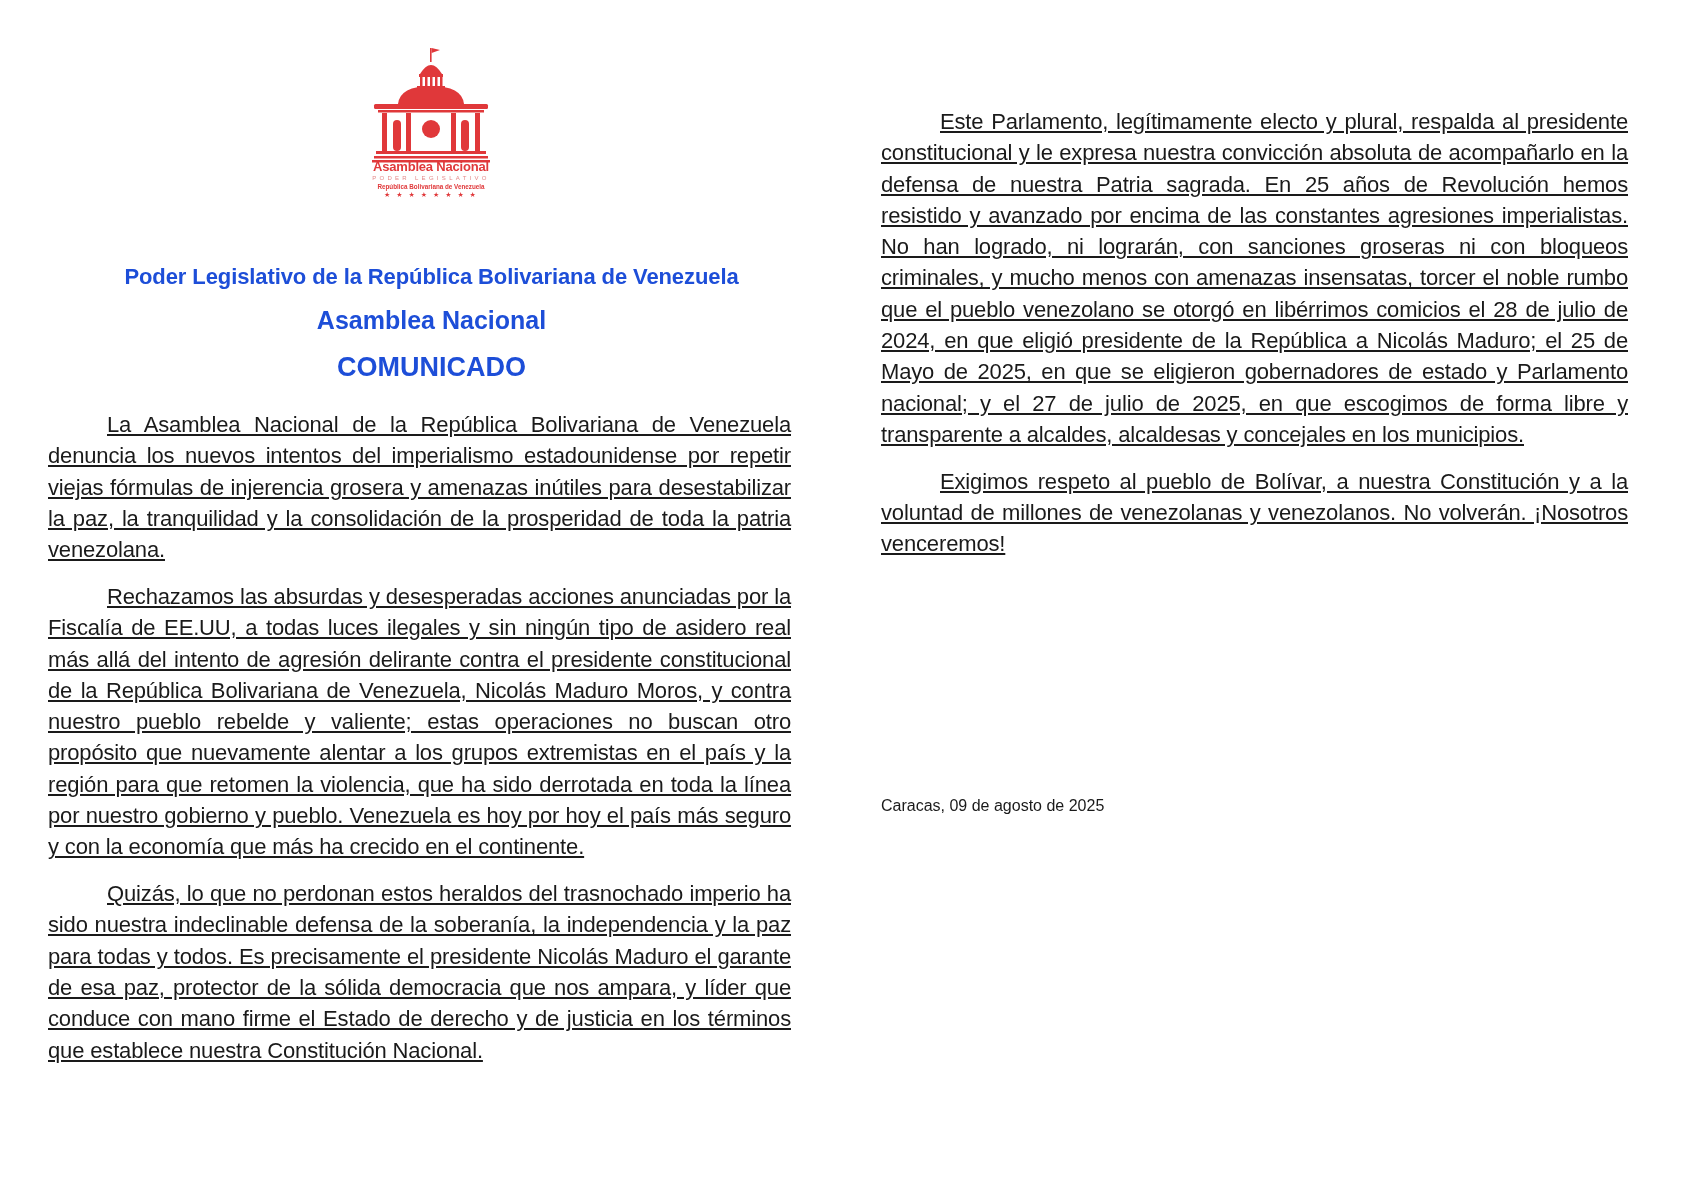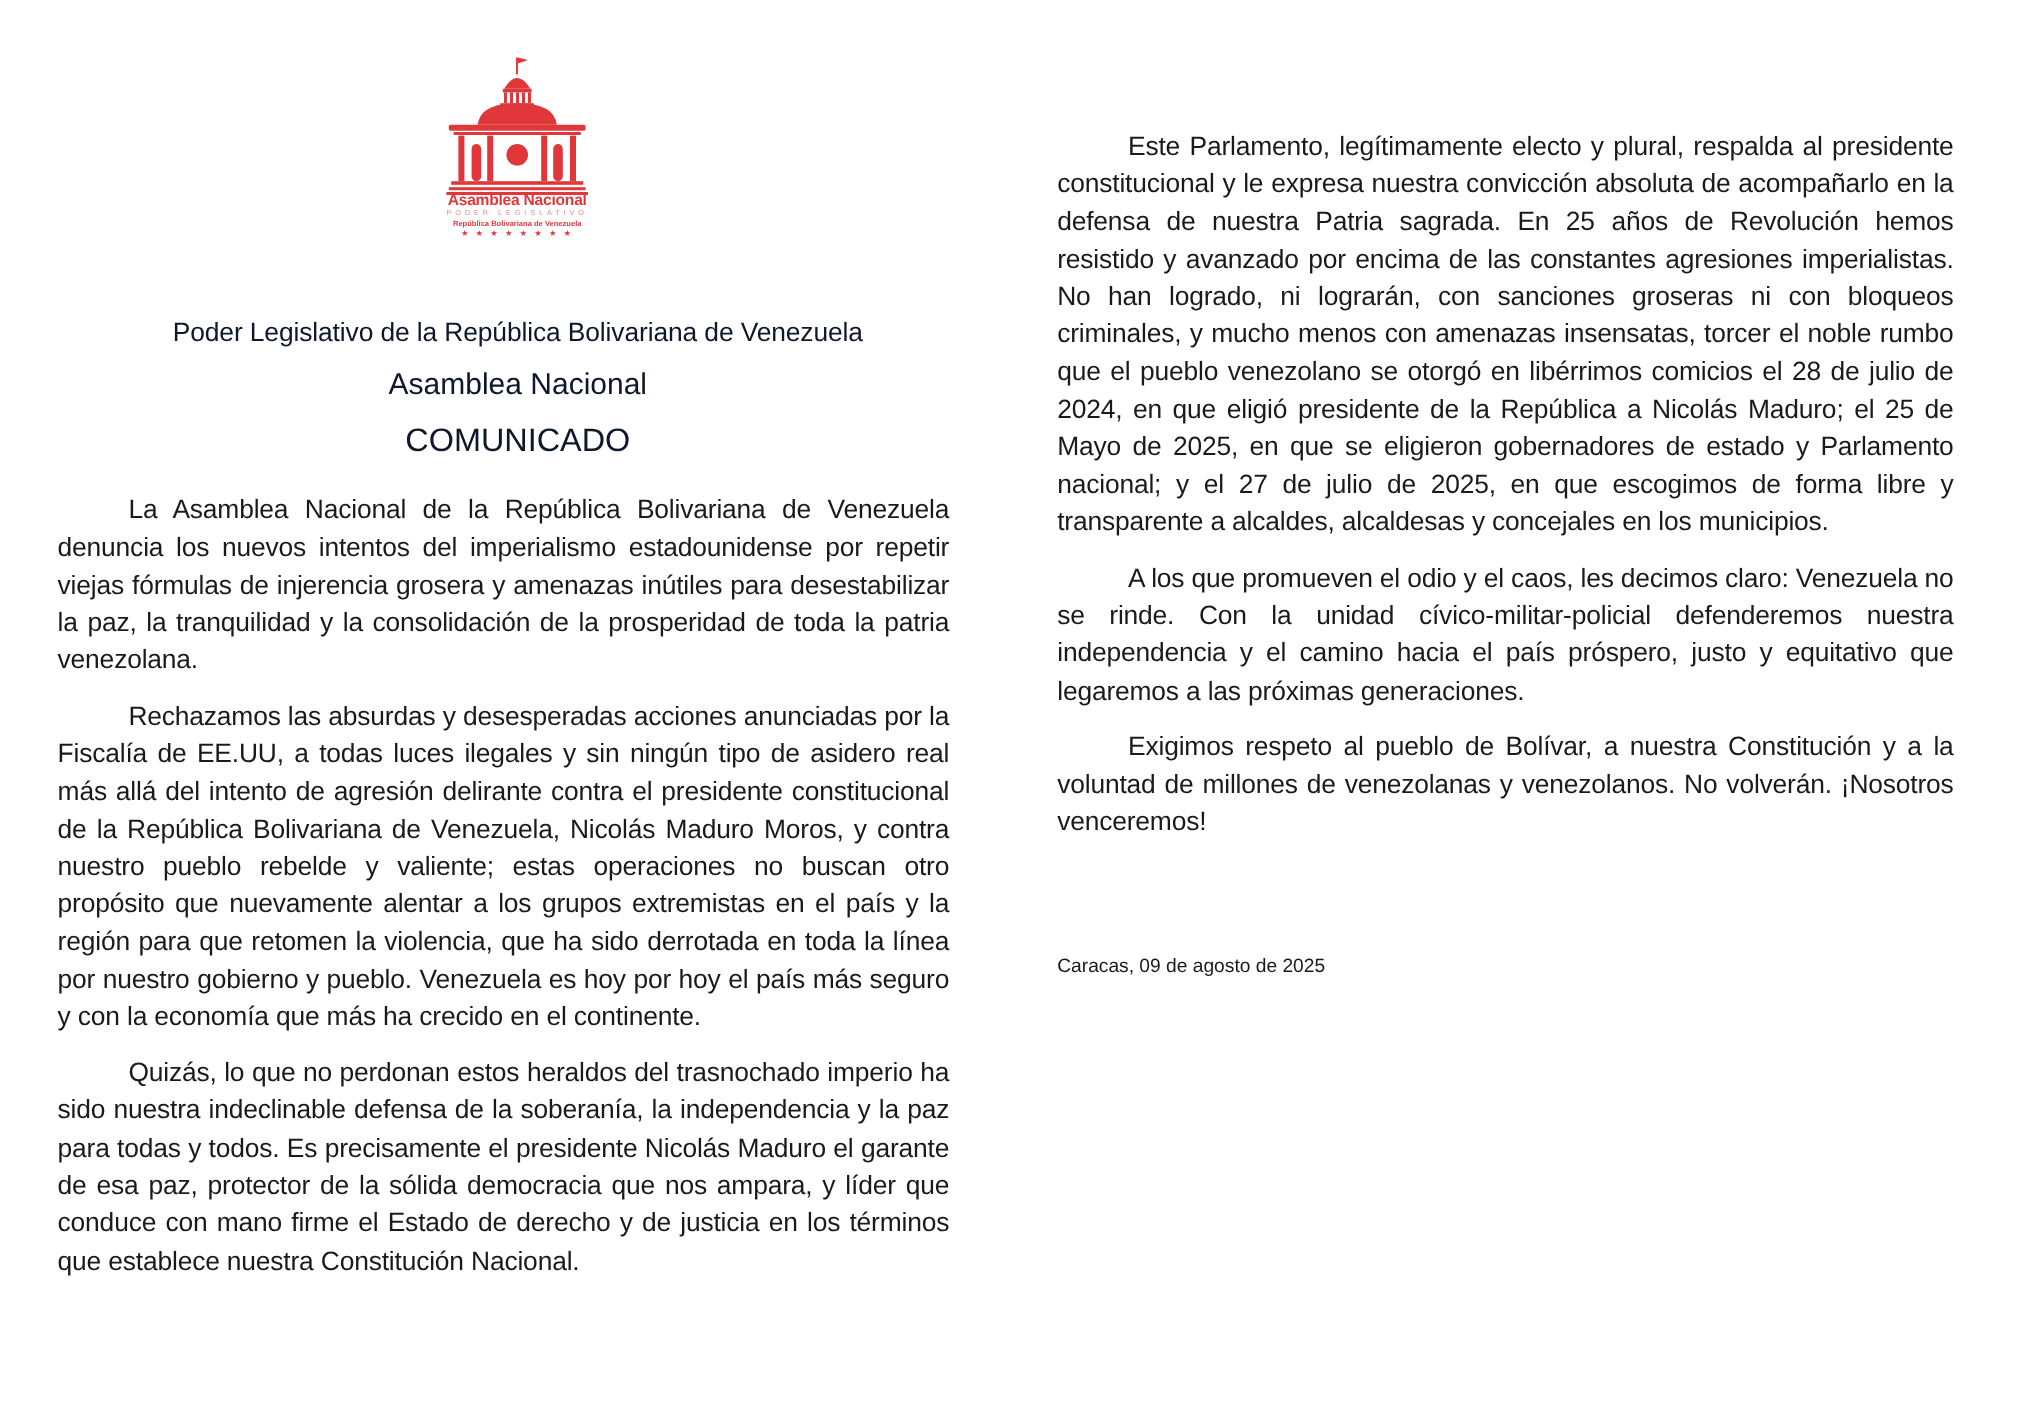--- a/index.html
+++ b/index.html
@@ -4,26 +4,26 @@
 <style>
   html, body { margin: 0; padding: 0; background: #ffffff; }
   body {
     width: 1684px; height: 1190px; position: relative; overflow: hidden;
     font-family: "Liberation Sans", sans-serif; color: #1a1a1a;
   }
   .logo { position: absolute; left: 362px; top: 46px; width: 138px; height: 160px; }
   .logo svg { display: block; }
   .heading {
     position: absolute; left: 60px; width: 743px; text-align: center;
-    font-weight: normal; color: #0f172a;
+    font-weight: bold; color: #1d4ed8;
   }
   .h-poder { top: 264px; font-size: 22px; letter-spacing: -0.1px; }
   .h-asamblea { top: 306px; font-size: 25px; }
   .h-comunicado { top: 352px; font-size: 27px; }
-  .col { position: absolute; }
+  .col { position: absolute; text-decoration: underline; }
   .col-left { left: 48px; top: 409px; width: 743px; }
   .col-right { left: 881px; top: 106px; width: 747px; }
   .para {
     margin: 0 0 15.5px 0; font-size: 22px; line-height: 31.3px;
     text-align: justify; text-indent: 59px; letter-spacing: -0.15px;
   }
   .date {
     position: absolute; left: 881px; width: 747px; top: 790px;
     text-align: left; font-size: 16px; line-height: 31px;
   }
@@ -77,17 +77,16 @@
 <div class="heading h-comunicado">COMUNICADO</div>
 
 <div class="col col-left">
   <p class="para">La Asamblea Nacional de la República Bolivariana de Venezuela denuncia los nuevos intentos del imperialismo estadounidense por repetir viejas fórmulas de injerencia grosera y amenazas inútiles para desestabilizar la paz, la tranquilidad y la consolidación de la prosperidad de toda la patria venezolana.</p>
   <p class="para">Rechazamos las absurdas y desesperadas acciones anunciadas por la Fiscalía de EE.UU, a todas luces ilegales y sin ningún tipo de asidero real más allá del intento de agresión delirante contra el presidente constitucional de la República Bolivariana de Venezuela, Nicolás Maduro Moros, y contra nuestro pueblo rebelde y valiente; estas operaciones no buscan otro propósito que nuevamente alentar a los grupos extremistas en el país y la región para que retomen la violencia, que ha sido derrotada en toda la línea por nuestro gobierno y pueblo. Venezuela es hoy por hoy el país más seguro y con la economía que más ha crecido en el continente.</p>
   <p class="para">Quizás, lo que no perdonan estos heraldos del trasnochado imperio ha sido nuestra indeclinable defensa de la soberanía, la independencia y la paz para todas y todos. Es precisamente el presidente Nicolás Maduro el garante de esa paz, protector de la sólida democracia que nos ampara, y líder que conduce con mano firme el Estado de derecho y de justicia en los términos que establece nuestra Constitución Nacional.</p>
 </div>
 
 <div class="col col-right">
   <p class="para">Este Parlamento, legítimamente electo y plural, respalda al presidente constitucional y le expresa nuestra convicción absoluta de acompañarlo en la defensa de nuestra Patria sagrada. En 25 años de Revolución hemos resistido y avanzado por encima de las constantes agresiones imperialistas. No han logrado, ni lograrán, con sanciones groseras ni con bloqueos criminales, y mucho menos con amenazas insensatas, torcer el noble rumbo que el pueblo venezolano se otorgó en libérrimos comicios el 28 de julio de 2024, en que eligió presidente de la República a Nicolás Maduro; el 25 de Mayo de 2025, en que se eligieron gobernadores de estado y Parlamento nacional; y el 27 de julio de 2025, en que escogimos de forma libre y transparente a alcaldes, alcaldesas y concejales en los municipios.</p>
-  <p class="para">A los que promueven el odio y el caos, les decimos claro: Venezuela no se rinde. Con la unidad cívico-militar-policial defenderemos nuestra independencia y el camino hacia el país próspero, justo y equitativo que legaremos a las próximas generaciones.</p>
   <p class="para">Exigimos respeto al pueblo de Bolívar, a nuestra Constitución y a la voluntad de millones de venezolanas y venezolanos. No volverán. ¡Nosotros venceremos!</p>
 </div>
 
 <div class="date">Caracas, 09 de agosto de 2025</div>
 
 </body></html>

